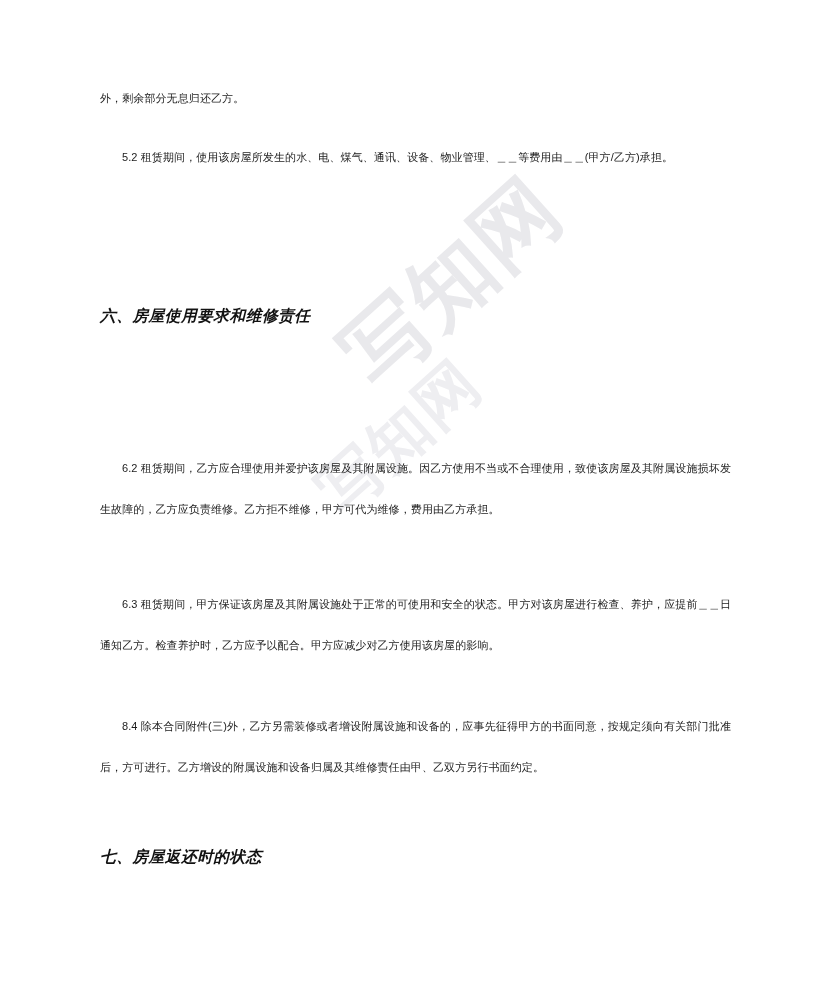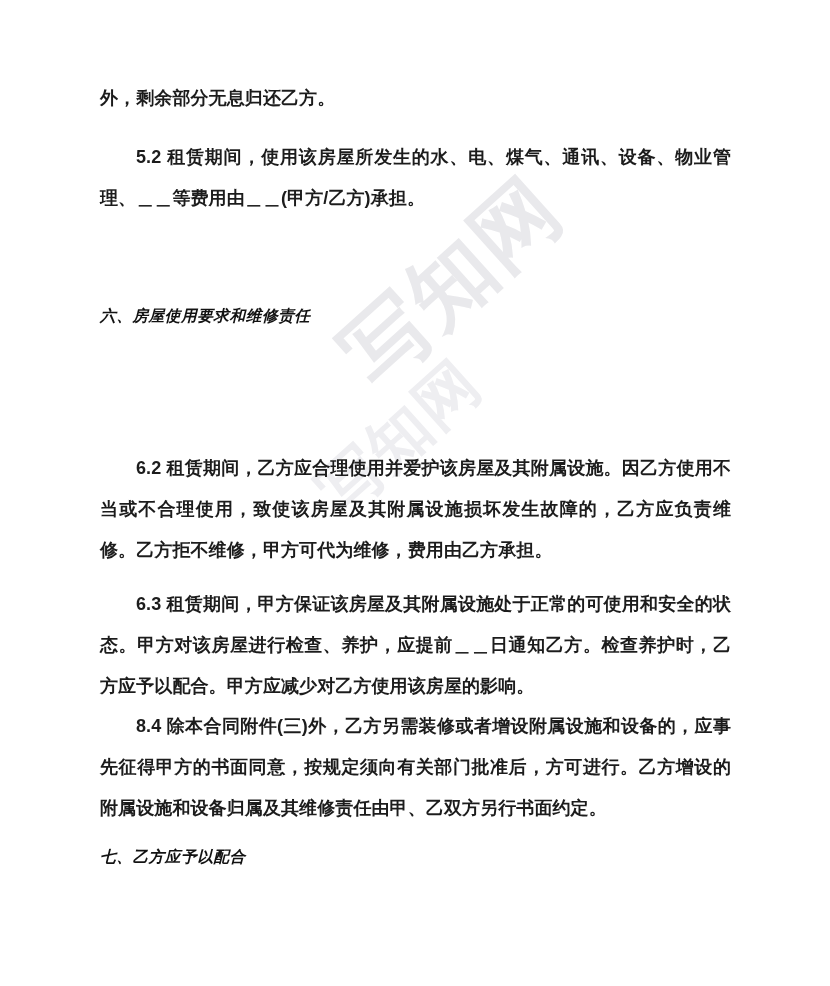--- a/index.html
+++ b/index.html
@@ -63,29 +63,29 @@
     height: 986px;
     z-index: 2;
   }
   .block {
     position: absolute;
     left: 100px;
     width: 631px;
     box-sizing: border-box;
   }
   .para {
-    font-size: 18px;
+    font-size: 11px;
     line-height: 41px;
     color: #1c1c1c;
     text-align: justify;
     text-justify: inter-ideograph;
     text-indent: 2em;
     letter-spacing: 0.1px;
     margin: 0;
-    font-weight: 700;
+    font-weight: 400;
   }
   .para-noindent {
     text-indent: 0;
   }
   .heading {
     font-size: 15.6px;
     line-height: 34px;
     color: #121212;
     font-weight: 700;
     letter-spacing: 0.6px;
@@ -126,17 +126,17 @@
 
     <div class="block" style="top:584px;">
       <p class="para">6.3 租赁期间，甲方保证该房屋及其附属设施处于正常的可使用和安全的状态。甲方对该房屋进行检查、养护，应提前＿＿日通知乙方。检查养护时，乙方应予以配合。甲方应减少对乙方使用该房屋的影响。</p>
     </div>
 
     <div class="block" style="top:706px;">
       <p class="para">8.4 除本合同附件(三)外，乙方另需装修或者增设附属设施和设备的，应事先征得甲方的书面同意，按规定须向有关部门批准后，方可进行。乙方增设的附属设施和设备归属及其维修责任由甲、乙双方另行书面约定。</p>
     </div>
 
     <div class="block" style="top:840px;">
-      <p class="heading">七、乙方应予以配合</p>
+      <p class="heading">七、房屋返还时的状态</p>
     </div>
 
   </div>
 </div>
 
 </body></html>

